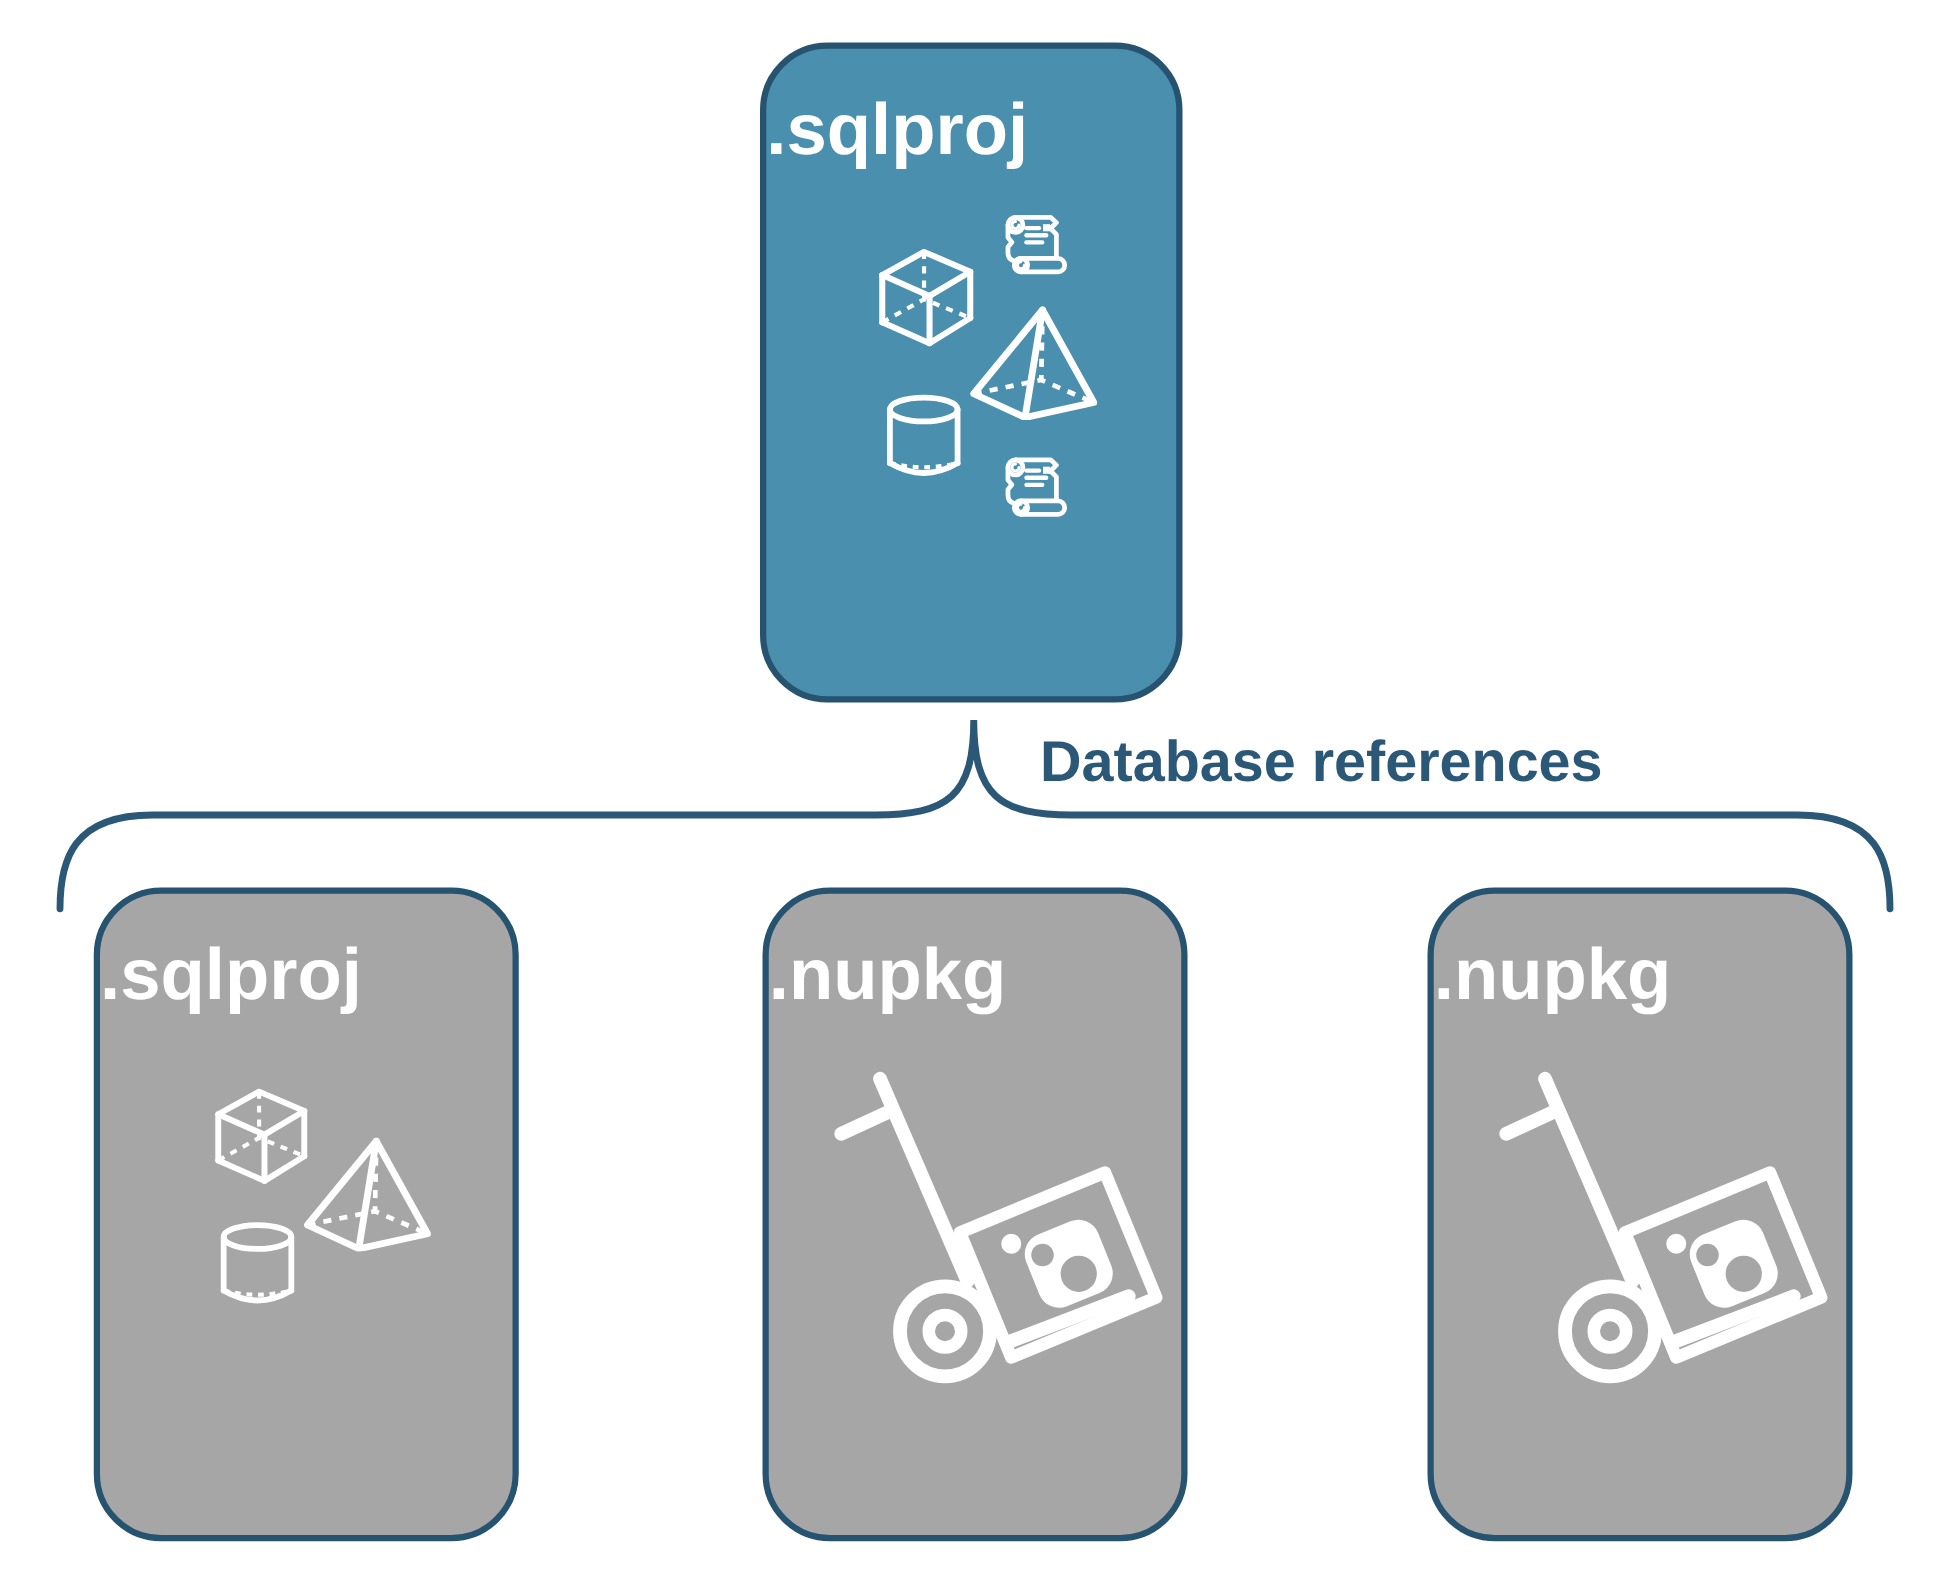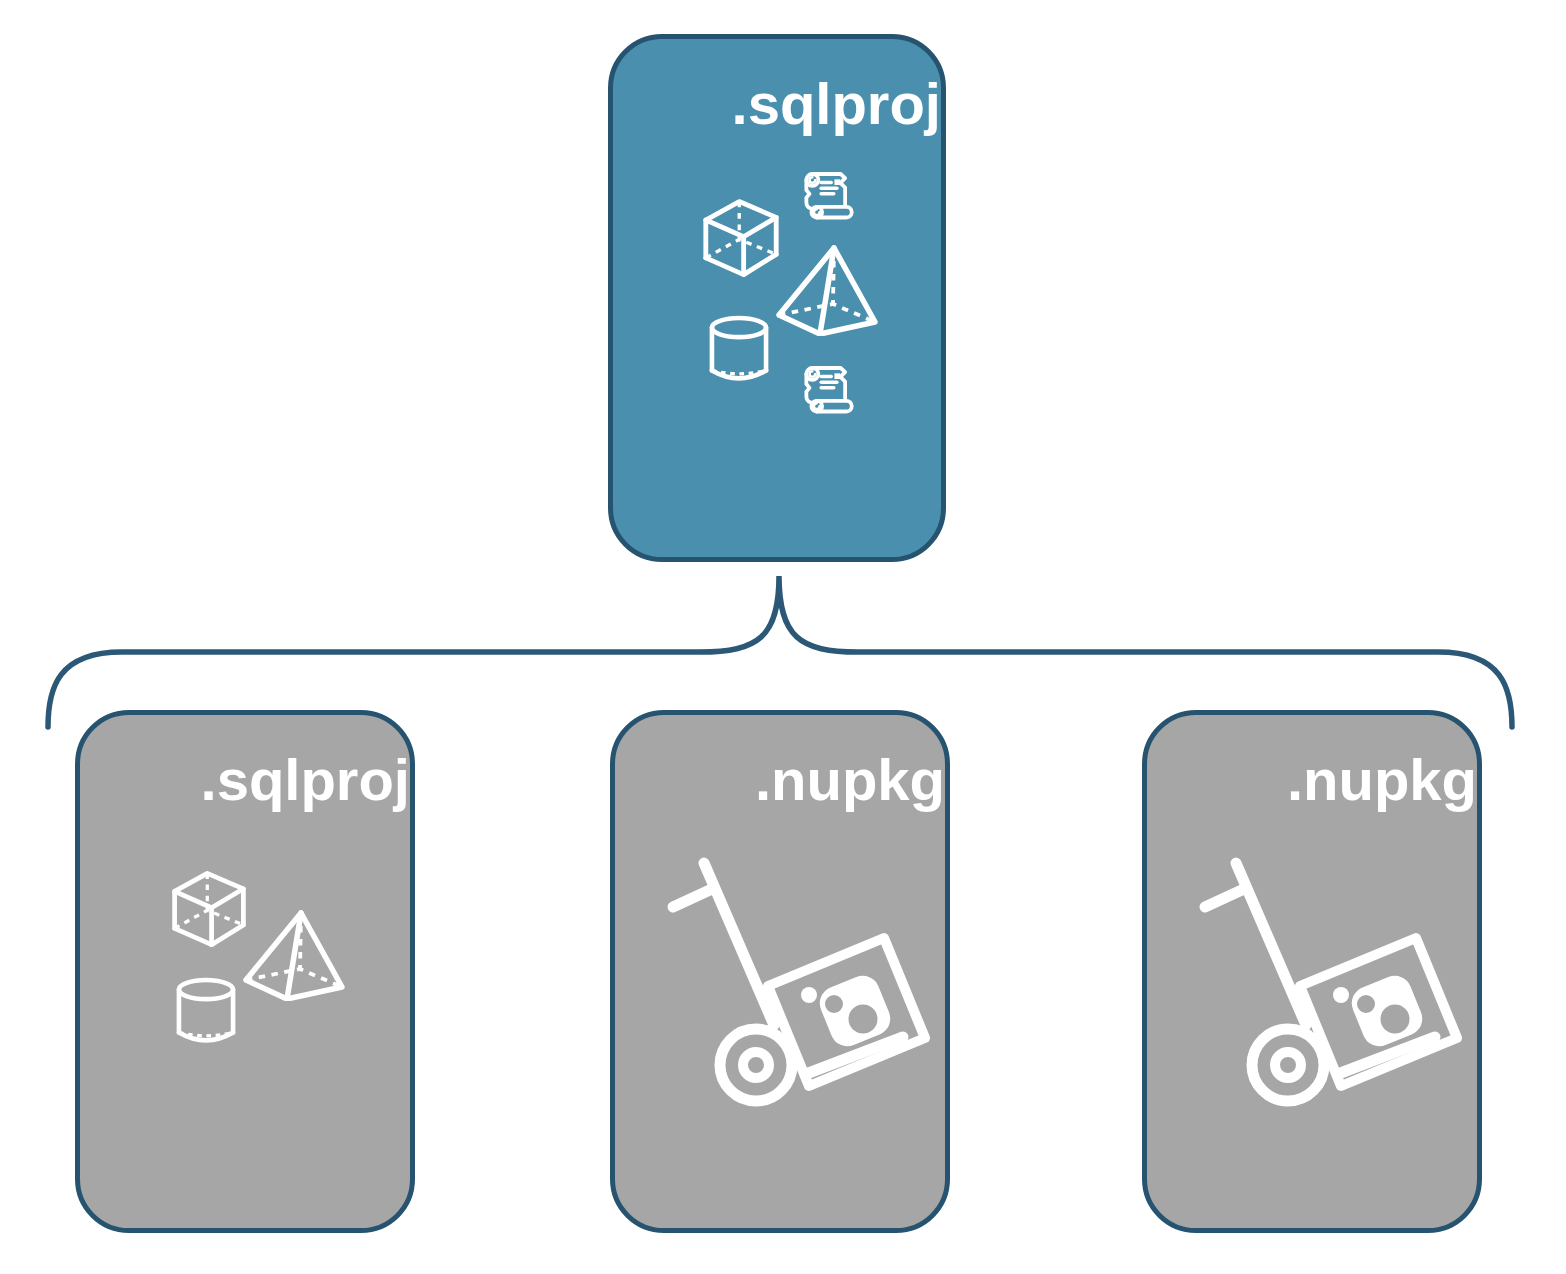--- a/index.html
+++ b/index.html
@@ -4,21 +4,21 @@
 <style>
   html,body{margin:0;padding:0;background:#ffffff;}
   .canvas{position:relative;width:1566px;height:1274px;background:#ffffff;overflow:hidden;
           font-family:"Liberation Sans",sans-serif;}
   .card{position:absolute;box-sizing:border-box;border:5px solid #26536F;border-radius:54px;}
   .card-root{left:608px;top:34px;width:338px;height:528px;background:#4A8FAD;}
   .card-child{background:#A6A6A6;width:340px;height:523px;top:710px;}
   .card-child.c1{left:75px;}
   .card-child.c2{left:610px;}
   .card-child.c3{left:1142px;}
-  .card-label{position:absolute;left:0;right:0;top:36px;text-align:right;
+  .card-label{position:absolute;left:0;right:0;top:36px;text-align:left;
               font-weight:700;font-size:58px;line-height:1;color:#FFFFFF;letter-spacing:0px;}
   .icon{position:absolute;}
   .brace{position:absolute;left:0;top:0;width:1566px;height:1274px;pointer-events:none;}
   .connector-label{position:absolute;left:832px;top:586px;font-weight:700;font-size:46px;
                    line-height:1;color:#2B5877;white-space:nowrap;}
 </style>
 </head>
 <body>
 
 <div class="canvas">
@@ -91,20 +91,21 @@
         <path d="M32 39 H52" stroke-width="5.5"></path>
       </g>
       <rect x="53" y="16" width="9" height="9" fill="#FFFFFF"></rect>
     </svg>
   </div>
 
   <svg class="brace" viewBox="0 0 1566 1274">
     <path d="M48 727 C48 688 58 652 122 652 L700 652 C758 652 779 637 779 576
              C779 637 800 652 858 652 L1438 652 C1502 652 1512 688 1512 727" fill="none" stroke="#2B5877" stroke-width="5.5" stroke-linecap="round"></path>
   </svg>
+  <div class="connector-label">Database references</div>
 
   <div class="card card-child c1">
     <div class="card-label">.sqlproj</div>
 
     <svg class="icon" style="left:86px;top:148px;width:86px;height:86px;" viewBox="0 0 100 100">
       <g fill="none" stroke="#FFFFFF" stroke-width="5.5" stroke-linejoin="round" stroke-linecap="round">
         <path d="M10 33 L48 12 L90 30 L53 52 Z"></path>
         <path d="M10 33 L10 76"></path>
           <path d="M90 30 L90 72"></path>
           <path d="M53 52 L53 95"></path>

